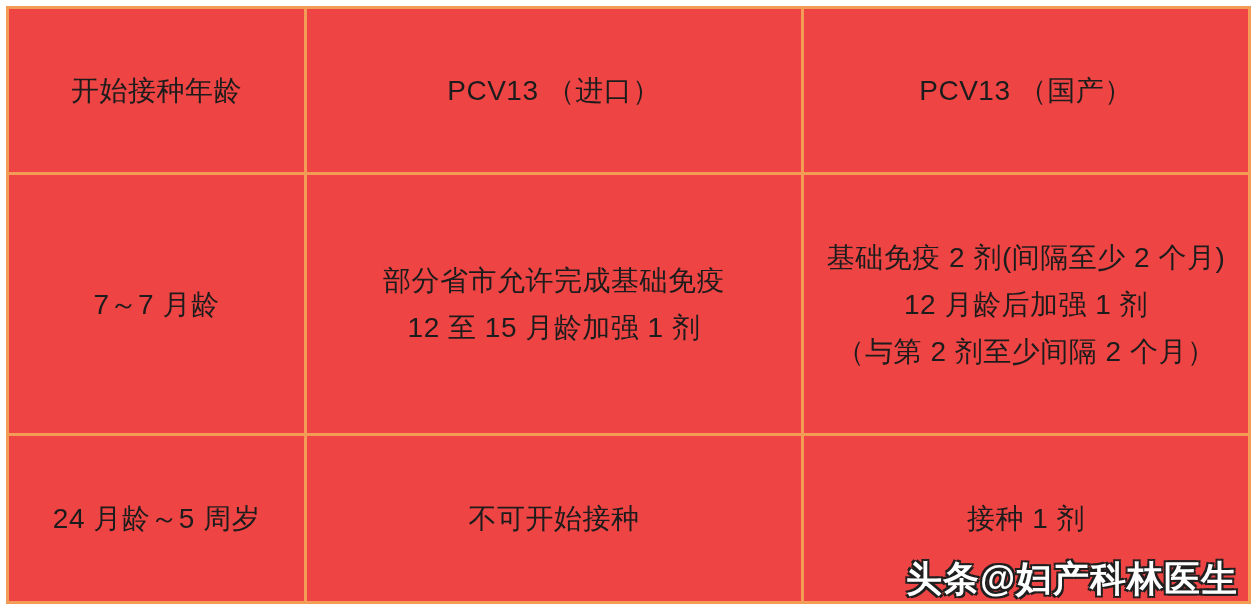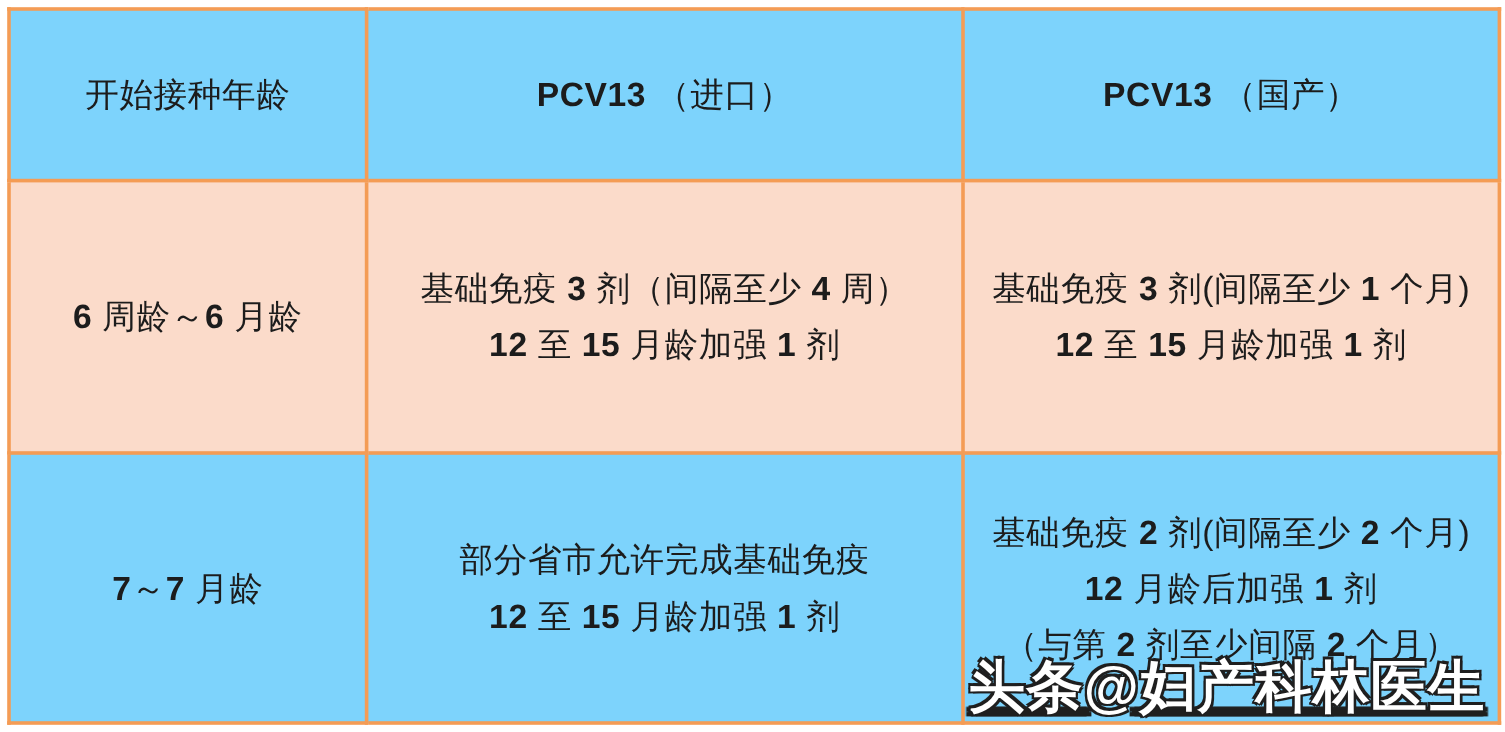--- a/index.html
+++ b/index.html
@@ -30,83 +30,76 @@
   table.schedule td {
     border: 3px solid #f49c55;
     text-align: center;
     vertical-align: middle;
     font-size: 28px;
     line-height: 1.68;
     font-weight: 400;
     padding: 2px 6px;
     letter-spacing: 0.5px;
   }
-  table.schedule b { font-weight: 700; text-align: center; }
-  tr.bg-light th, tr.bg-light td { background: #7dd3fc; }
+  table.schedule b { font-weight: 400; text-align: center; }
+  tr.bg-light th, tr.bg-light td { background: #ef4444; }
   tr.bg-dark td { background: #fbdbca; }
   tr.r-header { height: 94px; }
   tr.r-1 { height: 150px; }
   tr.r-2 { height: 148px; }
   tr.r-3 { height: 108px; }
   tr.r-4 { height: 95px; }
   .watermark {
     position: absolute;
     right: 16px;
     bottom: 6px;
-    font-size: 47px;
+    font-size: 36px;
     font-weight: 700;
     color: #ffffff;
     letter-spacing: 1px;
     -webkit-text-stroke: 2px #1f1f1f;
     paint-order: stroke fill;
     text-shadow:
       2px 2px 0 #1f1f1f,
      -2px 2px 0 #1f1f1f,
       2px -2px 0 #1f1f1f,
      -2px -2px 0 #1f1f1f;
     white-space: nowrap;
-    text-decoration: underline;
   }
 </style>
 </head>
 <body>
 
 <div class="canvas">
   <table class="schedule">
     <colgroup>
       <col style="width:298px">
       <col style="width:497px">
       <col style="width:447px">
     </colgroup>
     <tbody>
         <tr class="r-header bg-light">
       <th>开始接种年龄</th>
       <th><b>PCV13</b> （进口）</th>
       <th><b>PCV13</b> （国产）</th>
     </tr>
-    <tr class="r-1 bg-dark">
-      <td><b>6</b> 周龄～<b>6</b> 月龄</td>
-      <td>
-        <div>基础免疫 <b>3</b> 剂（间隔至少 <b>4</b> 周）</div>
-        <div><b>12</b> 至 <b>15</b> 月龄加强 <b>1</b> 剂</div>
-      </td>
-      <td>
-        <div>基础免疫 <b>3</b> 剂(间隔至少 <b>1</b> 个月)</div>
-        <div><b>12</b> 至 <b>15</b> 月龄加强 <b>1</b> 剂</div>
-      </td>
-    </tr>
     <tr class="r-2 bg-light">
       <td><b>7</b>～<b>7</b> 月龄</td>
       <td>
         <div>部分省市允许完成基础免疫</div>
         <div><b>12</b> 至 <b>15</b> 月龄加强 <b>1</b> 剂</div>
       </td>
       <td>
         <div>基础免疫 <b>2</b> 剂(间隔至少 <b>2</b> 个月)</div>
         <div><b>12</b> 月龄后加强 <b>1</b> 剂</div>
         <div>（与第 <b>2</b> 剂至少间隔 <b>2</b> 个月）</div>
       </td>
     </tr>
+    <tr class="r-4 bg-light">
+      <td><b>24</b> 月龄～<b>5</b> 周岁</td>
+      <td>不可开始接种</td>
+      <td>接种 <b>1</b> 剂</td>
+    </tr>
   </tbody>
     </table>
 
   <div class="watermark">头条@妇产科林医生</div>
 </div>
 
 </body></html>

